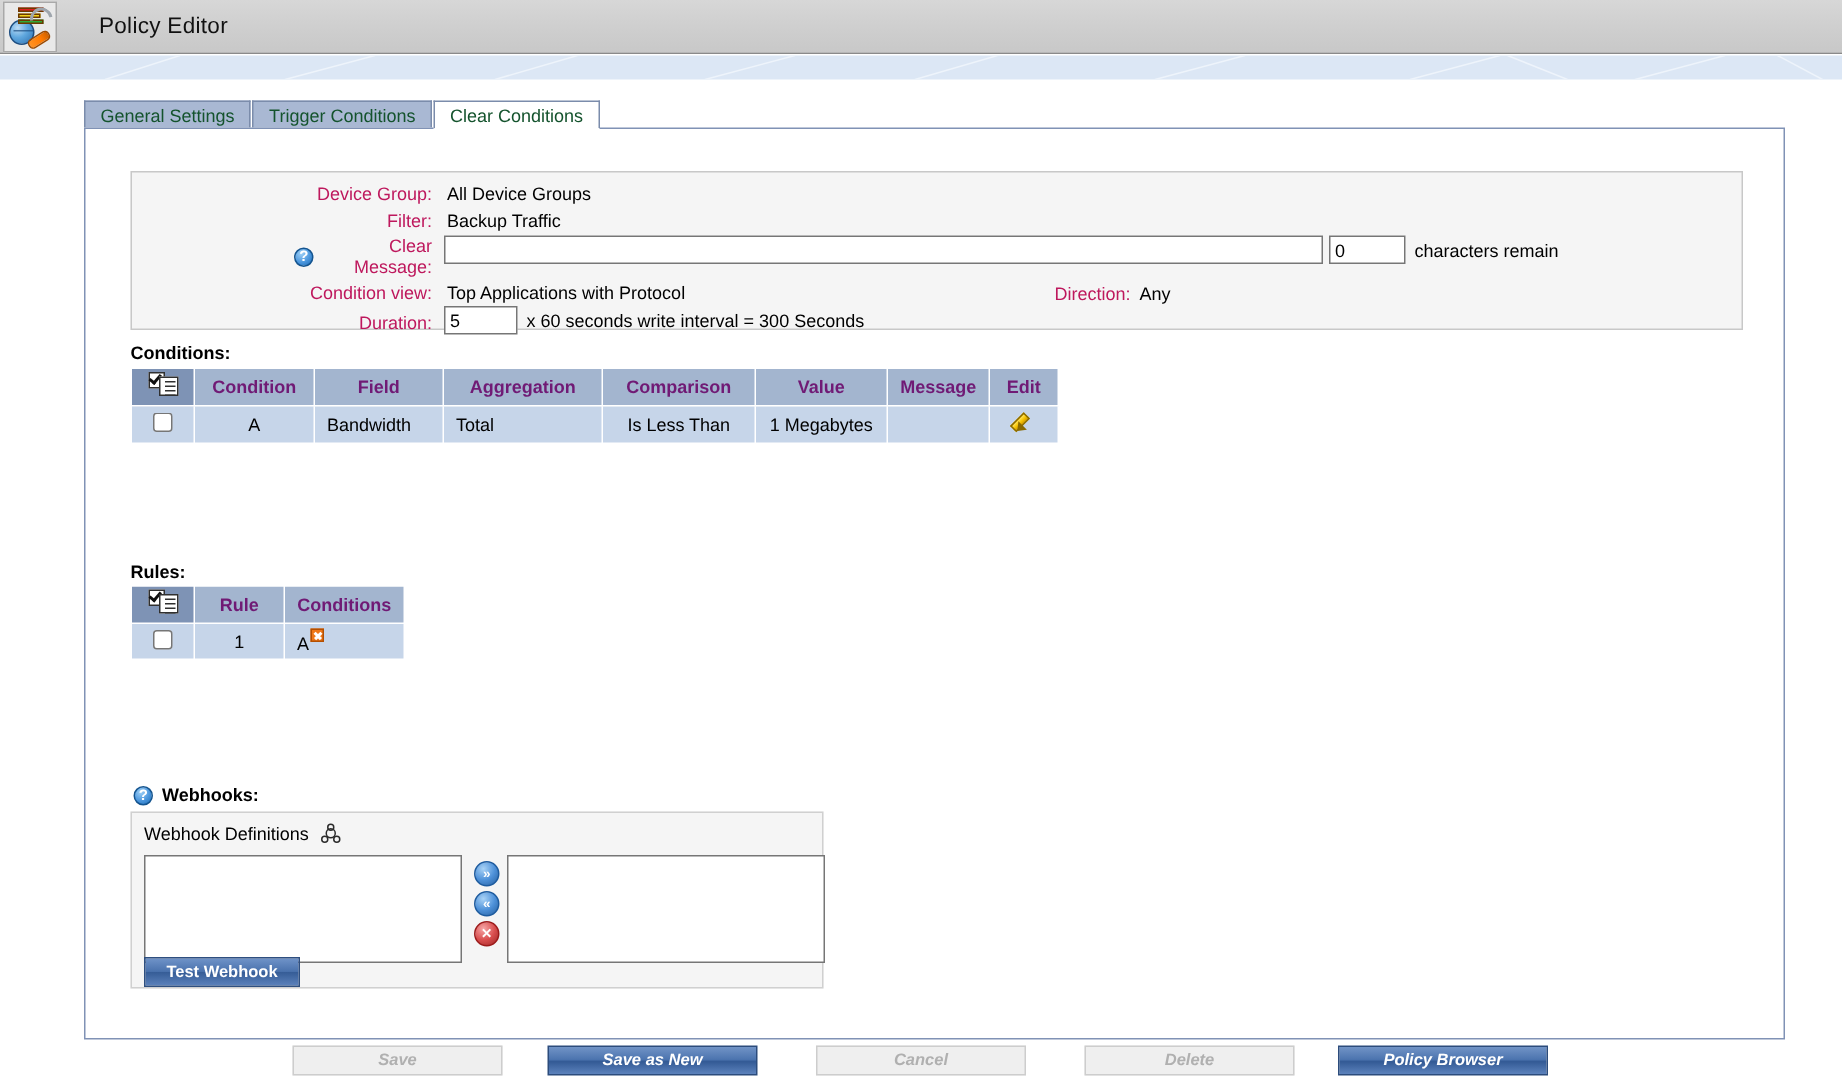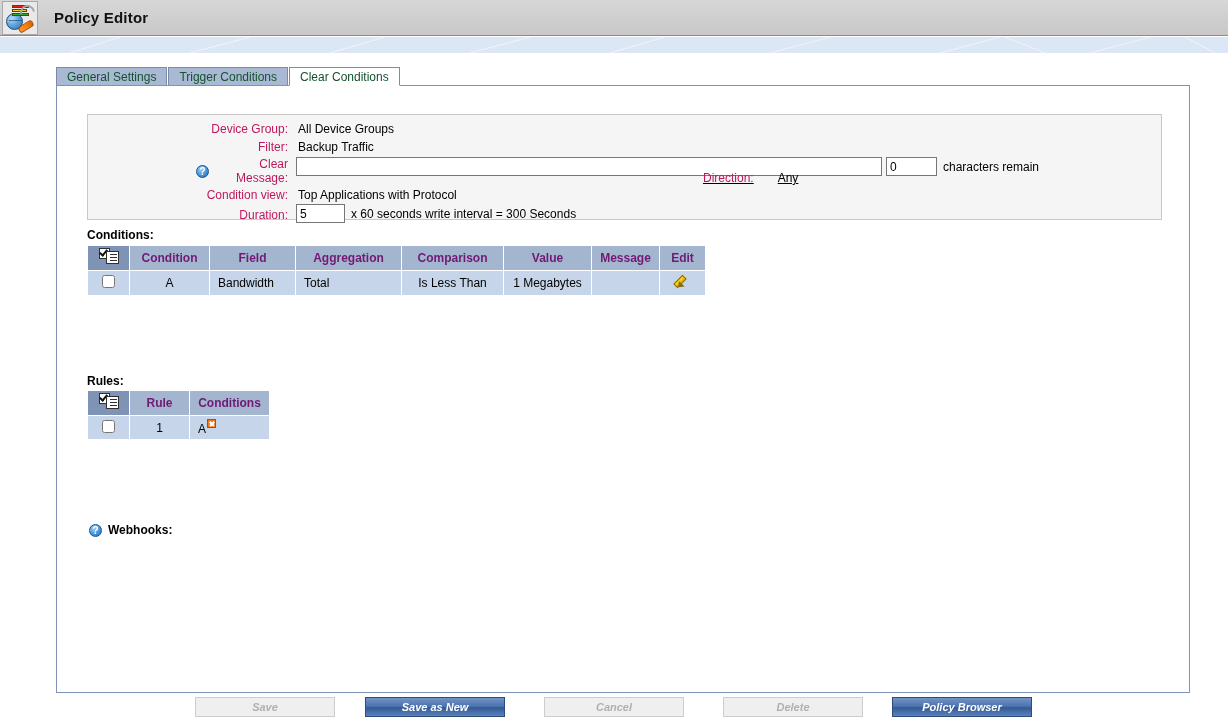--- a/index.html
+++ b/index.html
@@ -45,21 +45,21 @@
     border: 2px solid #9fa6ad; border-radius: 50%;
     border-right-color: transparent; border-bottom-color: transparent;
     transform: rotate(35deg);
   }
   .app-icon .driver {
     position: absolute; right: 3px; bottom: 4px; width: 16px; height: 7px;
     background: linear-gradient(to right, #ff9326 0%, #ff7a00 60%, #cf6200 100%);
     border: 1px solid #9c4a00; border-radius: 3px; transform: rotate(-32deg);
   }
   .app-title {
-    font-size: 15px; font-weight: bold; margin-left: 16px; color: #111;
+    font-size: 15px; font-weight: normal; margin-left: 28px; color: #111;
     letter-spacing: .2px;
   }
 
   
   .band {
     position: absolute; left: 0; top: 37px; width: 1228px; height: 16px;
     background: #dce7f5;
     overflow: hidden;
   }
   .band svg { position: absolute; left: 0; top: 0; }
@@ -317,21 +317,21 @@
     <div class="frow" style="left:855px; top:45px;">
       <span class="val">characters remain</span>
     </div>
 
     <div class="frow" style="left:0; top:73px; width:200px; justify-content:flex-end;">
       <span class="lbl">Condition view:</span>
     </div>
     <div class="frow" style="left:210px; top:73px;">
       <span class="val">Top Applications with Protocol</span>
     </div>
-    <div class="frow" style="left:615px; top:56px; gap:24px;text-decoration:underline;">
+    <div class="frow" style="left:615px; top:74px; gap:6px;">
       <span class="lbl">Direction:</span>
       <span class="val">Any</span>
     </div>
 
     <div class="frow" style="left:0; top:93px; width:200px; justify-content:flex-end;">
       <span class="lbl">Duration:</span>
     </div>
     <input class="txt" type="text" style="position: absolute; left: 208px; top: 89px; width: 49px;" value="5">
     <div class="frow" style="left:263px; top:92px;">
       <span class="val">x 60 seconds write interval = 300 Seconds</span>
@@ -414,20 +414,49 @@
         </td>
       </tr>
     </tbody>
   </table>
 
   <div class="wh-head" style="left:32px; top:437px;">
     <span class="helpicon">?</span>
     <span class="t">Webhooks:</span>
   </div>
 
+  <div class="whbox">
+    <div class="wh-label">
+      <span>Webhook Definitions</span>
+      <span class="hookicon">
+        <b></b>
+          <b></b>
+          <b></b>
+          <u></u>
+      </span>
+    </div>
+
+    <div class="listbox" style="left:8px; top:28px;"></div>
+
+    <div class="arrowcol">
+      <span class="rndbtn">
+        <span>»</span>
+      </span>
+      <span class="rndbtn">
+        <span>«</span>
+      </span>
+      <span class="rndbtn red">
+        <span>✕</span>
+      </span>
+    </div>
+
+    <div class="listbox" style="left:250px; top:28px;"></div>
+
+    <div class="btn btn-test">Test Webhook</div>
+  </div>
 
 </div>
 
 <div class="footer">
   <div class="fbtn disabled" style="left:195px; width:140px;">Save</div>
   <div class="fbtn enabled" style="left:365px; width:140px;">Save as New</div>
   <div class="fbtn disabled" style="left:544px; width:140px;">Cancel</div>
   <div class="fbtn disabled" style="left:723px; width:140px;">Delete</div>
   <div class="fbtn enabled" style="left:892px; width:140px;">Policy Browser</div>
 </div>

